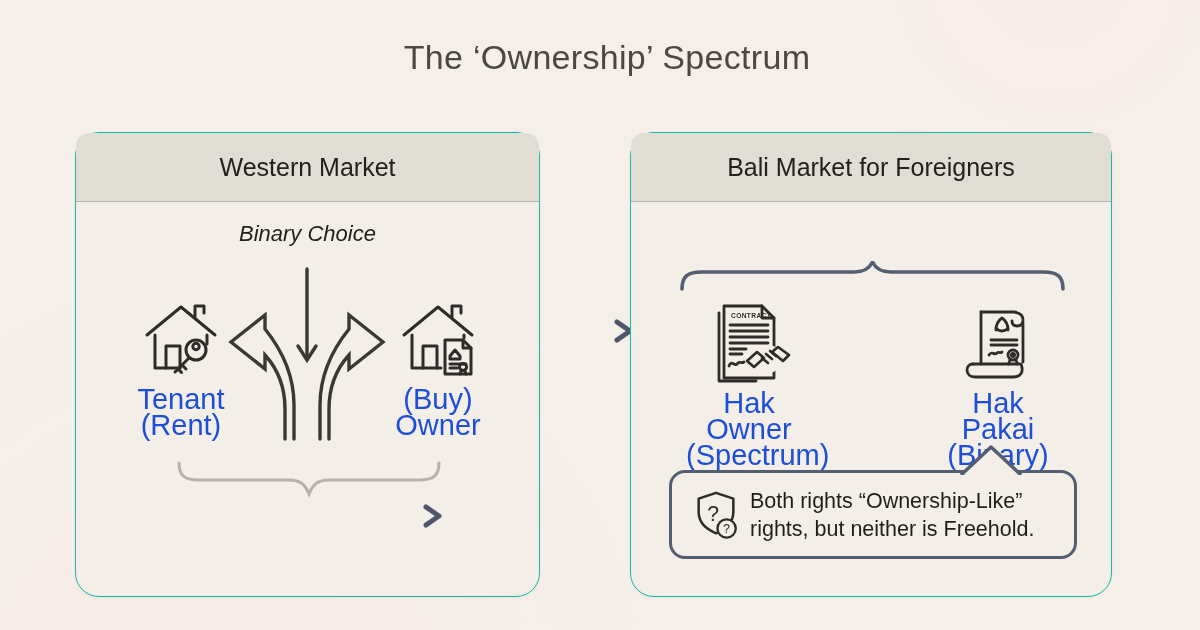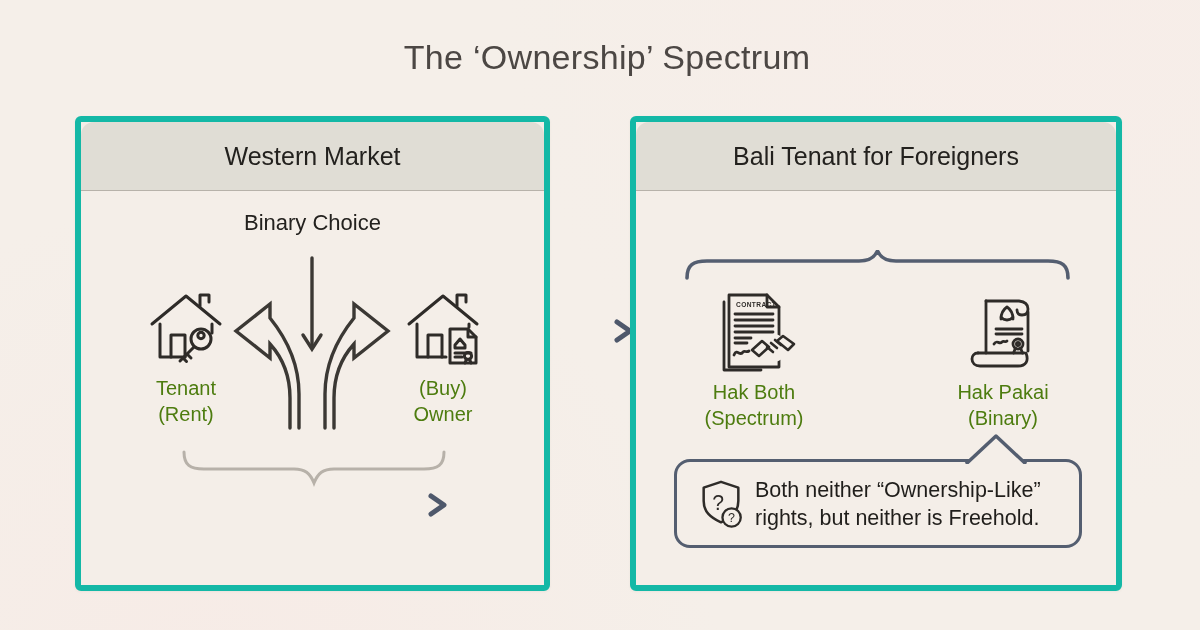--- a/index.html
+++ b/index.html
@@ -11,41 +11,41 @@
       radial-gradient(circle at 88% -5%, rgba(249,235,232,.5) 0%, rgba(249,235,232,0) 45%),
       #f5efe9;
     color:#24211e;
   }
   .stage{position:relative;width:1200px;height:552px;padding-left:14px;}
   .title{
     position:absolute;top:38px;left:0;width:100%;text-align:center;
     font-size:34px;font-weight:500;color:#4c4744;letter-spacing:.3px;
   }
   .panel{
-    position:absolute;top:116px;height:463px;
-    background:#f4eee8;border:6px solid #14b8a6;border-radius:6px;
+    position:absolute;top:132px;height:463px;
+    background:#f4eee8;border:1px solid #14b8a6;border-radius:24px;
     box-shadow:0 1px 3px rgba(60,50,40,.05);
   }
   .panel.west{left:75px;width:463px;}
   .panel.bali{left:630px;width:480px;}
   .panel-header{
     position:absolute;top:0;left:0;right:0;height:68px;
     background:#e0ddd5;border-bottom:1px solid #b7b2aa;
     border-radius:13px 13px 0 0;
     display:flex;align-items:center;justify-content:center;
     font-size:25px;font-weight:500;color:#23211e;
   }
   .subtitle{
     position:absolute;top:88px;left:0;width:100%;text-align:center;
-    font-size:22px;font-weight:500;color:#23211e;
+    font-size:22px;font-weight:500;color:#23211e;font-style:italic;
   }
   .option{
     position:absolute;width:126px;text-align:center;
   }
-  .option .lbl{font-size:20px;line-height:26px;font-weight:500;color:#4d7c0f;margin-top:2px;}
+  .option .lbl{font-size:29px;line-height:26px;font-weight:500;color:#1d4ed8;margin-top:2px;}
   .abs{position:absolute;}
   .callout{
     position:absolute;left:38px;top:337px;width:408px;height:89px;
     background:#f4eee8;border:3.5px solid #545e70;border-radius:16px;
     box-sizing:border-box;
     display:flex;align-items:center;gap:8px;padding:0 14px 0 18px;
   }
   .callout .txt{font-size:21.5px;line-height:28px;font-weight:500;color:#201e1b;}
   .icon-stroke{stroke:#2e2b28;stroke-width:3;fill:none;stroke-linecap:round;stroke-linejoin:round;}
 </style>
@@ -136,21 +136,21 @@
       <linearGradient id="gradM" x1="0" y1="0" x2="1" y2="0">
         <stop offset="0" stop-color="#b9b3ab" stop-opacity="0.1"></stop>
         <stop offset="1" stop-color="#4e586b"></stop>
       </linearGradient>
     </defs>
     <path d="M2,13 H74" stroke="url(#gradM)" stroke-width="4.5" fill="none"></path>
     <path d="M74,4 L87,13 L74,22" stroke="#4e586b" stroke-width="5" fill="none" stroke-linecap="round" stroke-linejoin="round"></path>
   </svg>
 
   <div class="panel bali">
-    <div class="panel-header">Bali Tenant for Foreigners</div>
+    <div class="panel-header">Bali Market for Foreigners</div>
 
     <svg class="abs" style="left:49px;top:128px;" width="386" height="30" viewBox="0 0 386 30">
       <path d="M2,28 C2,15 8,11 22,11 L174,11 C184,11 189,8 192.5,1 C196,8 201,11 211,11 L363,11 C377,11 383,15 383,28" stroke="#545e70" stroke-width="3.6" fill="none" stroke-linecap="round"></path>
     </svg>
 
     <div class="option" style="left:55px;top:165px;">
       <svg width="86" height="86" viewBox="0 0 86 86">
         <g stroke="#2e2b28" stroke-width="2.8" fill="none" stroke-linecap="round" stroke-linejoin="round">
           <path d="M13,15 V83 H50"></path>
           <path d="M18,8 H56 L68,20 V80 H18 Z"></path>
@@ -167,21 +167,21 @@
         <circle cx="62" cy="61" r="14" fill="#f4eee8"></circle>
         <g stroke="#2e2b28" stroke-width="2.6" fill="#f4eee8" stroke-linecap="round" stroke-linejoin="round">
           <path d="M41,63 l10,-9 l7,6 l-10,9 z"></path>
           <path d="M83,57 l-11,-8 l-6,5 l11,9 z"></path>
           <path d="M56,60 l6,5"></path>
             <path d="M60,56 l6,5"></path>
             <path d="M64,53 l6,5"></path>
         </g>
       </svg>
       <div class="lbl">
-        <div>Hak Both</div>
+        <div>Hak Owner</div>
         <div>(Spectrum)</div>
       </div>
     </div>
 
     <svg class="abs" style="left:167px;top:200px;" width="150" height="14" viewBox="0 0 150 14">
       <defs>
         <linearGradient id="gradR" x1="0" y1="0" x2="1" y2="0">
           <stop offset="0" stop-color="#b9b3ab" stop-opacity="0.05"></stop>
           <stop offset="1" stop-color="#545e70"></stop>
         </linearGradient>
@@ -217,21 +217,21 @@
     <div class="callout">
       <svg width="52" height="54" viewBox="0 0 54 54" style="flex:none;">
         <g stroke="#2e2b28" stroke-width="2.6" fill="none" stroke-linecap="round" stroke-linejoin="round">
           <path d="M27,4 L9,10 V24 c0,11 7,17 18,22 c11,-5 18,-11 18,-22 V10 Z"></path>
         </g>
         <text x="24" y="33" text-anchor="middle" font-size="22" fill="#2e2b28" font-family="Liberation Sans, sans-serif">?</text>
         <circle cx="38" cy="41" r="9.5" fill="#f4eee8" stroke="#2e2b28" stroke-width="2.4"></circle>
         <text x="38" y="46" text-anchor="middle" font-size="13" fill="#2e2b28" font-family="Liberation Sans, sans-serif">?</text>
       </svg>
       <div class="txt">
-        <div>Both neither “Ownership-Like”</div>
+        <div>Both rights “Ownership-Like”</div>
         <div>rights, but neither is Freehold.</div>
       </div>
     </div>
 
     <svg class="abs" style="left:328px;top:311px;" width="64" height="31" viewBox="0 0 64 31">
       <path d="M2,31 L32,3 L62,31" fill="#f4eee8" stroke="#545e70" stroke-width="3.5" stroke-linejoin="round"></path>
     </svg>
   </div>
 
 </div>

